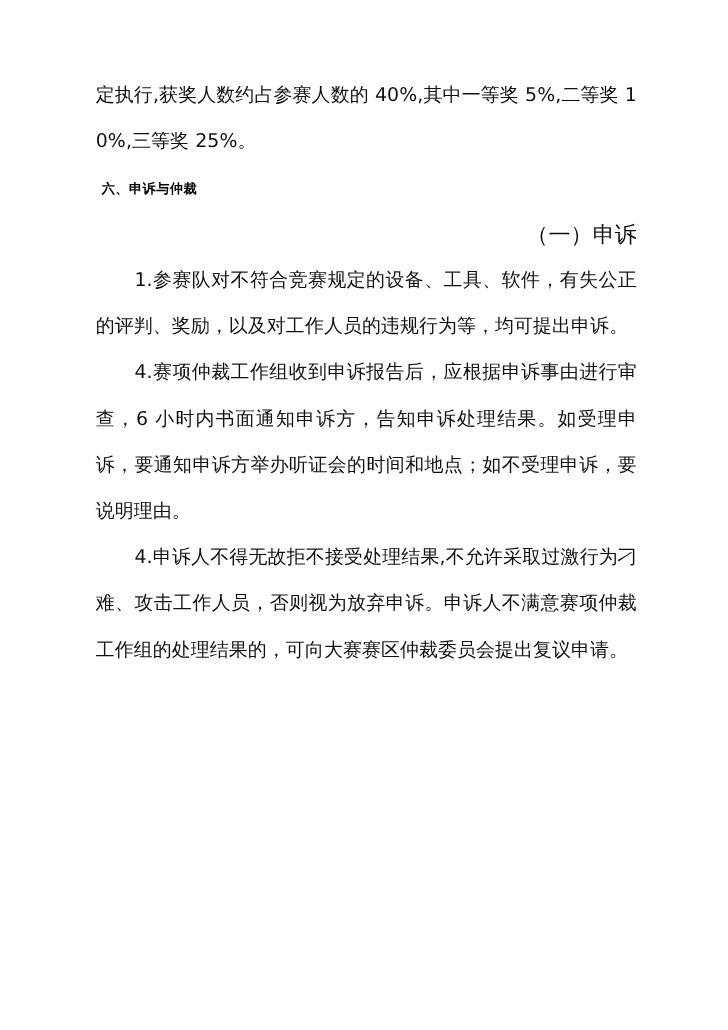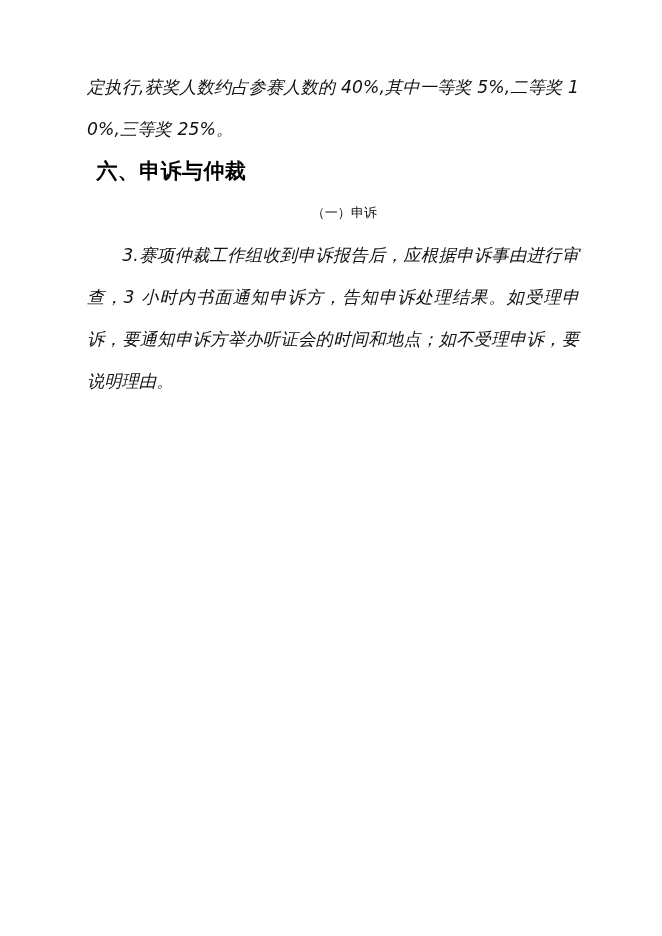--- a/index.html
+++ b/index.html
@@ -35,69 +35,70 @@
   
   .para {
     margin: 0;
     font-size: 17.2px;
     line-height: 42px;
     text-align: justify;
     text-justify: inter-character;
     letter-spacing: 0.1px;
     word-break: break-all;
     color: #111111;
-    font-style: italic;
   }
 
   
   .para.cont {
     text-indent: 0;
   }
 
   
   .para.indent2 {
     text-indent: 2.05em;
   }
 
   
   .heading {
     margin: 0;
-    font-size: 21px;
+    font-size: 12px;
     line-height: 42px;
     font-weight: bold;
     letter-spacing: 0.4px;
     text-indent: 0.45em;
     color: #000000;
     text-align: left;
   }
 
   
   .subheading {
     margin: 0;
-    font-size: 13px;
+    font-size: 20px;
     line-height: 42px;
     font-weight: normal;
     text-indent: 1.75em;
     letter-spacing: 0.1px;
     color: #111111;
-    text-align: center;
+    text-align: right;
   }
 </style>
 </head>
 <body>
 
 <div class="page">
   <div class="content">
 
     <p class="para cont">定执行,获奖人数约占参赛人数的 40%,其中一等奖 5%,二等奖 10%,三等奖 25%。</p>
 
     <h2 class="heading">六、申诉与仲裁</h2>
 
     <p class="subheading">（一）申诉</p>
 
+    <p class="para indent2">1.参赛队对不符合竞赛规定的设备、工具、软件，有失公正的评判、奖励，以及对工作人员的违规行为等，均可提出申诉。</p>
 
 
-    <p class="para indent2">3.赛项仲裁工作组收到申诉报告后，应根据申诉事由进行审查，3 小时内书面通知申诉方，告知申诉处理结果。如受理申诉，要通知申诉方举办听证会的时间和地点；如不受理申诉，要说明理由。</p>
+    <p class="para indent2">4.赛项仲裁工作组收到申诉报告后，应根据申诉事由进行审查，6 小时内书面通知申诉方，告知申诉处理结果。如受理申诉，要通知申诉方举办听证会的时间和地点；如不受理申诉，要说明理由。</p>
 
+    <p class="para indent2">4.申诉人不得无故拒不接受处理结果,不允许采取过激行为刁难、攻击工作人员，否则视为放弃申诉。申诉人不满意赛项仲裁工作组的处理结果的，可向大赛赛区仲裁委员会提出复议申请。</p>
 
 
   </div>
 </div>
 
 </body></html>

